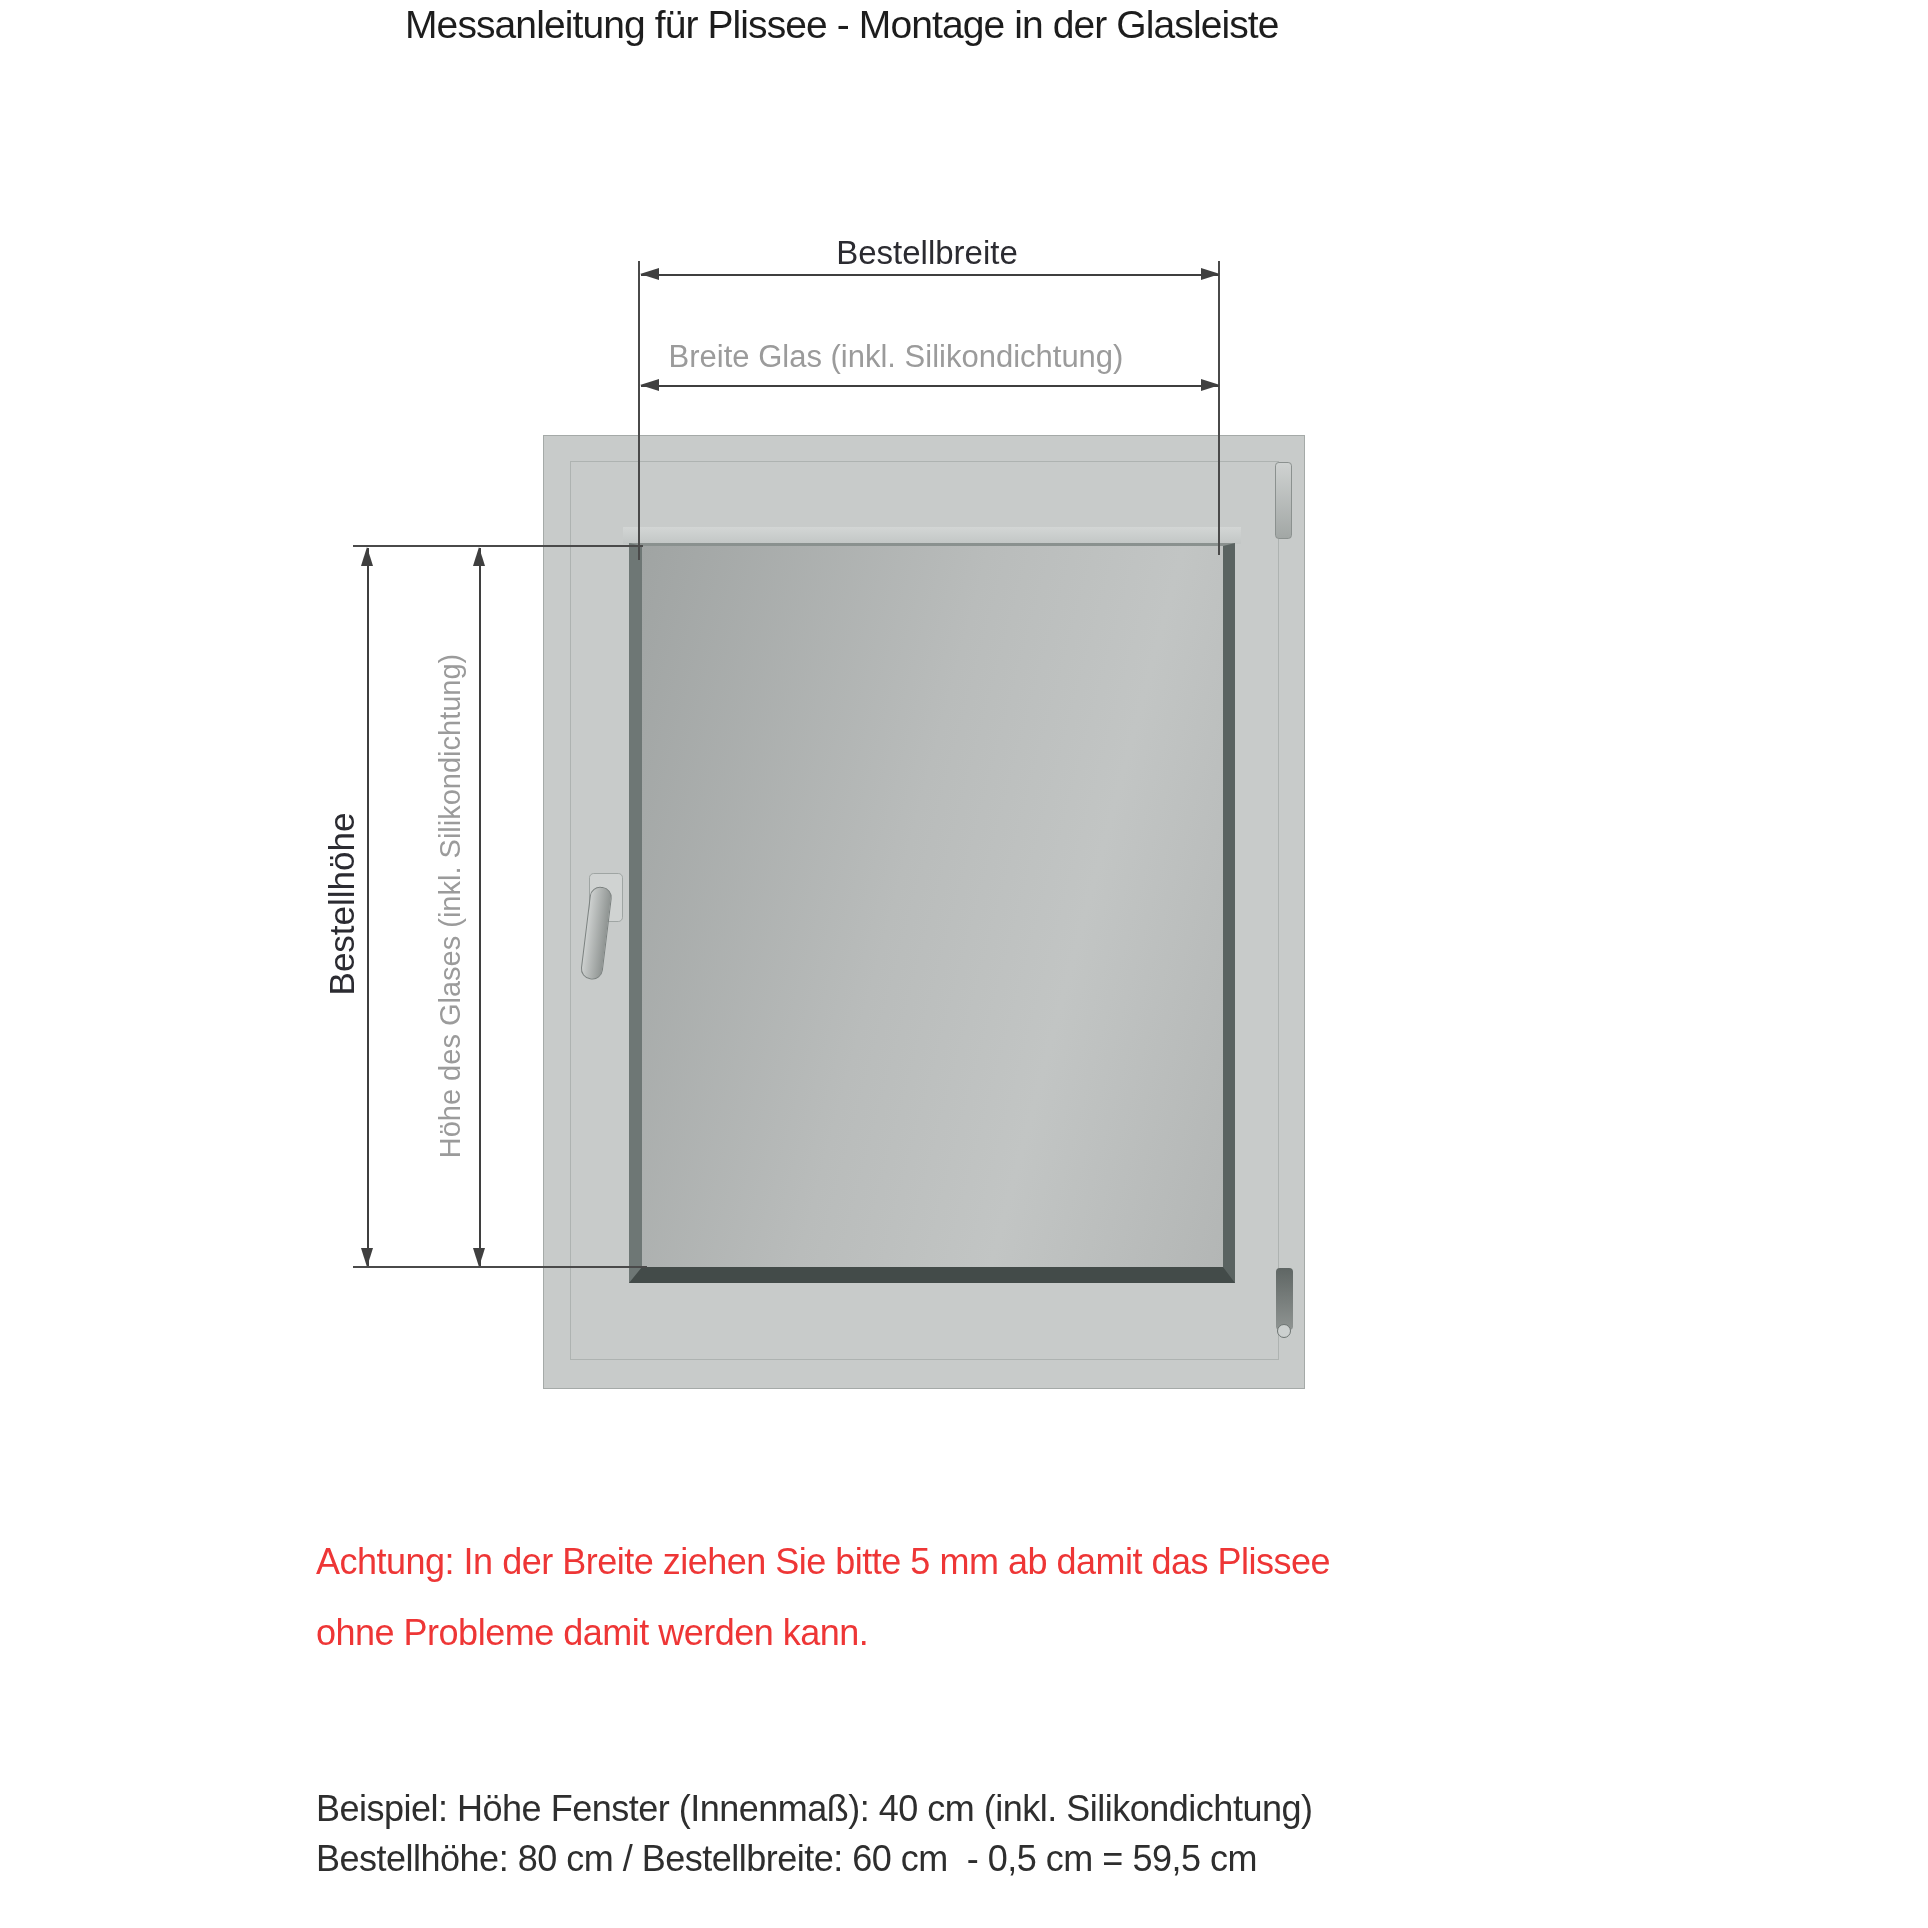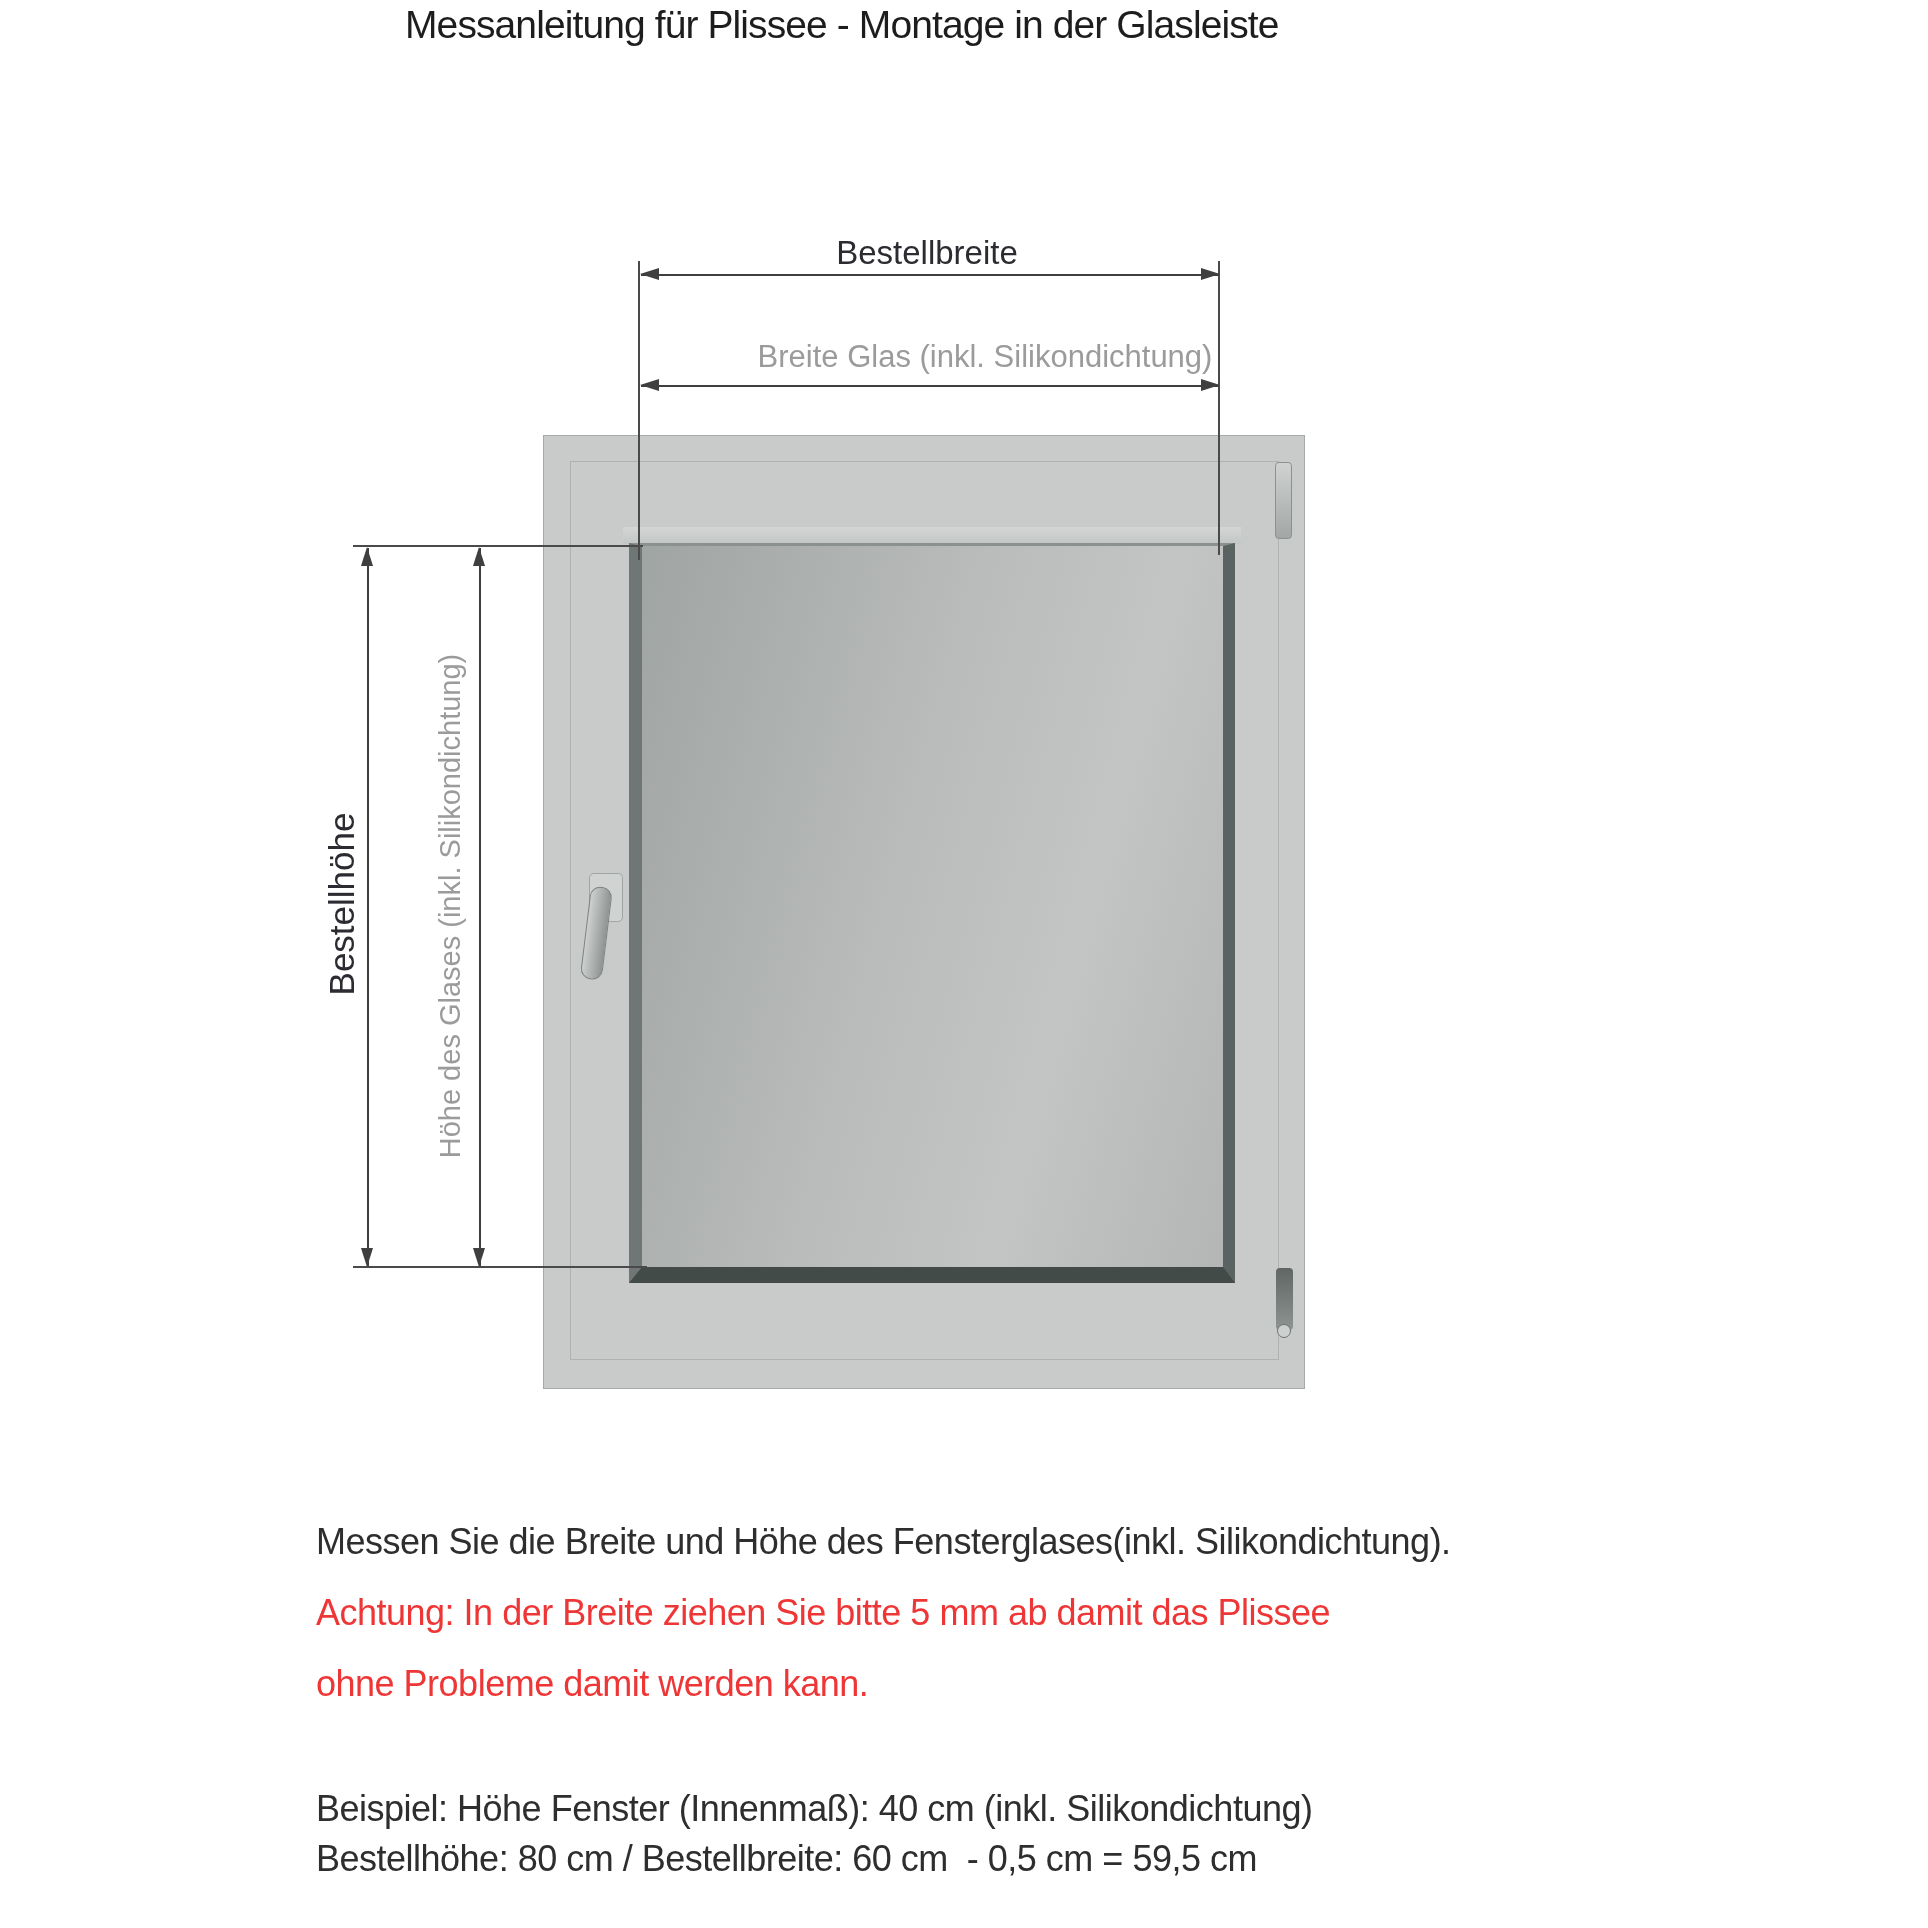--- a/index.html
+++ b/index.html
@@ -80,21 +80,21 @@
     border:6.6px solid transparent;border-right:0;border-left:19px solid var(--dim-line);}
   .v-dim{width:1.9px;background:var(--dim-line);}
   .v-dim::before{content:"";position:absolute;top:-0.9px;left:-5.6px;width:0;height:0;
     border:6.6px solid transparent;border-top:0;border-bottom:19px solid var(--dim-line);}
   .v-dim::after{content:"";position:absolute;bottom:-0.9px;left:-5.6px;width:0;height:0;
     border:6.6px solid transparent;border-bottom:0;border-top:19px solid var(--dim-line);}
 
   .dim-label{white-space:nowrap;}
   .order-width-label{left:927px;top:234px;transform:translateX(-50%);
     font-size:33px;color:#2b2b31;}
-  .glass-width-label{left:985px;top:339px;transform:translateX(-50%);
+  .glass-width-label{left:896px;top:339px;transform:translateX(-50%);
     font-size:31px;color:var(--muted-gray);text-align:center;}
   .order-height-label{left:342px;top:904px;transform:translate(-50%,-50%) rotate(-90deg);
     font-size:35px;color:#2b2b31;}
   .glass-height-label{left:450px;top:906px;transform:translate(-50%,-50%) rotate(-90deg);
     font-size:29px;color:var(--muted-gray);}
 
   
   .instructions{
     left:316px;top:1516px;font-size:36px;line-height:51px;letter-spacing:-0.5px;
   }
@@ -131,21 +131,20 @@
   <div class="abs dim-label glass-width-label">Breite Glas (inkl. Silikondichtung)</div>
 
   <div class="abs tick-line" style="left:353px;top:545px;width:290px;"></div>
   <div class="abs tick-line" style="left:353px;top:1266px;width:294px;"></div>
   <div class="abs v-dim" style="left:367px;top:548px;height:718px;"></div>
   <div class="abs dim-label order-height-label">Bestellhöhe</div>
   <div class="abs v-dim" style="left:479px;top:548px;height:718px;"></div>
   <div class="abs dim-label glass-height-label">Höhe des Glases (inkl. Silikondichtung)</div>
 
   <div class="abs instructions">
-    <span class="line">Messen Sie die Breite und Höhe des Fensterglases(inkl. Silikondichtung).</span>
     <span class="line warning">Achtung: In der Breite ziehen Sie bitte 5 mm ab damit das Plissee</span>
     <span class="line warning">ohne Probleme damit werden kann.</span>
   </div>
 
   <div class="abs example">
     <span class="line">Beispiel: Höhe Fenster (Innenmaß): 40 cm (inkl. Silikondichtung)</span>
     <span class="line">Bestellhöhe: 80 cm / Bestellbreite: 60 cm  - 0,5 cm = 59,5 cm</span>
   </div>
 
 </div>

